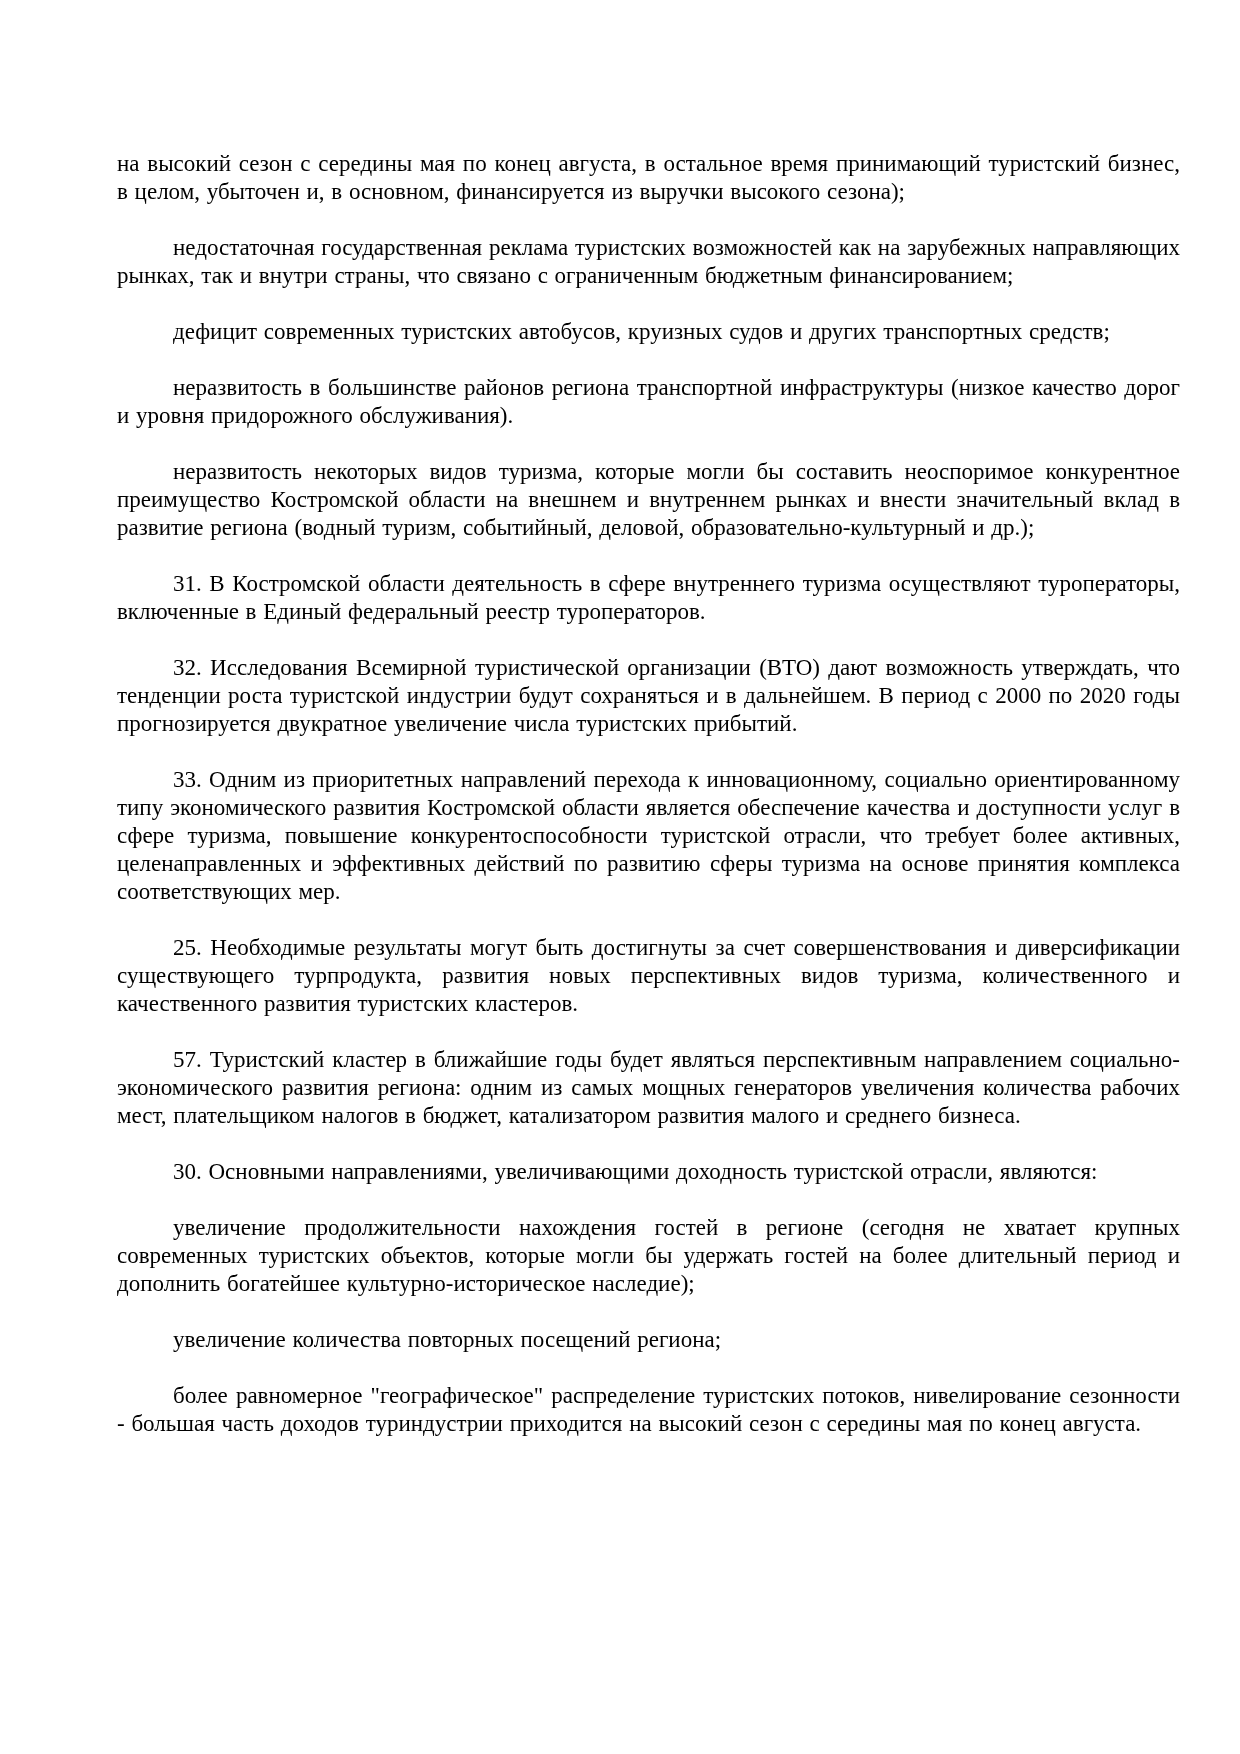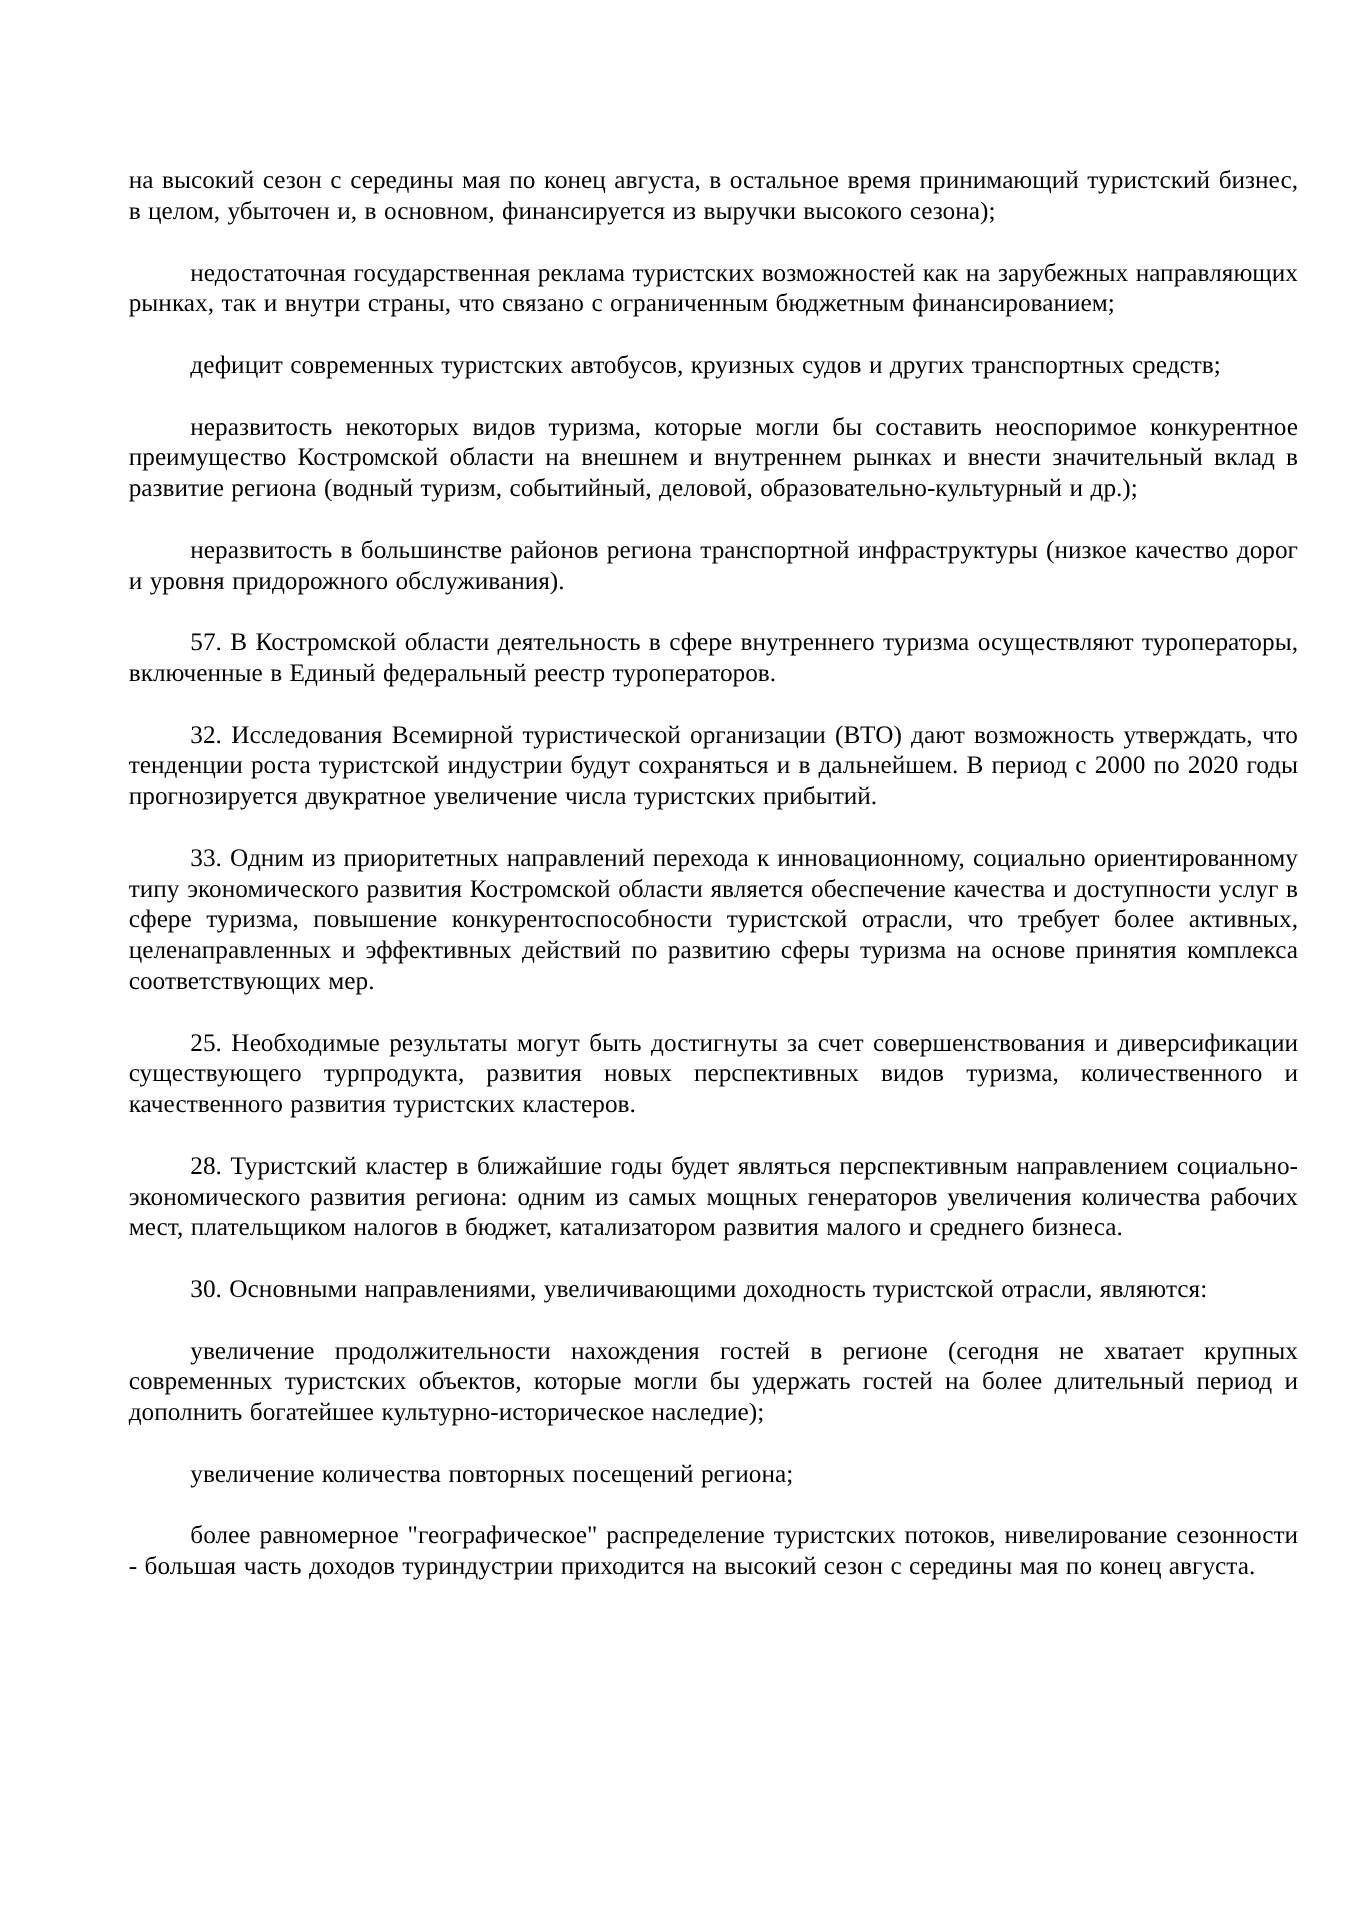--- a/index.html
+++ b/index.html
@@ -34,25 +34,25 @@
   }
 </style>
 </head>
 <body>
 
 <main class="page">
   <div id="paragraphs">
       <p class="no-indent">на высокий сезон с середины мая по конец августа, в остальное время принимающий туристский бизнес, в целом, убыточен и, в основном, финансируется из выручки высокого сезона);</p>
       <p>недостаточная государственная реклама туристских возможностей как на зарубежных направляющих рынках, так и внутри страны, что связано с ограниченным бюджетным финансированием;</p>
       <p>дефицит современных туристских автобусов, круизных судов и других транспортных средств;</p>
+      <p>неразвитость в большинстве районов региона транспортной инфраструктуры (низкое качество дорог и уровня придорожного обслуживания).</p>
       <p>неразвитость некоторых видов туризма, которые могли бы составить неоспоримое конкурентное преимущество Костромской области на внешнем и внутреннем рынках и внести значительный вклад в развитие региона (водный туризм, событийный, деловой, образовательно-культурный и др.);</p>
-      <p>неразвитость в большинстве районов региона транспортной инфраструктуры (низкое качество дорог и уровня придорожного обслуживания).</p>
-      <p>57. В Костромской области деятельность в сфере внутреннего туризма осуществляют туроператоры, включенные в Единый федеральный реестр туроператоров.</p>
+      <p>31. В Костромской области деятельность в сфере внутреннего туризма осуществляют туроператоры, включенные в Единый федеральный реестр туроператоров.</p>
       <p>32. Исследования Всемирной туристической организации (ВТО) дают возможность утверждать, что тенденции роста туристской индустрии будут сохраняться и в дальнейшем. В период с 2000 по 2020 годы прогнозируется двукратное увеличение числа туристских прибытий.</p>
       <p>33. Одним из приоритетных направлений перехода к инновационному, социально ориентированному типу экономического развития Костромской области является обеспечение качества и доступности услуг в сфере туризма, повышение конкурентоспособности туристской отрасли, что требует более активных, целенаправленных и эффективных действий по развитию сферы туризма на основе принятия комплекса соответствующих мер.</p>
       <p>25. Необходимые результаты могут быть достигнуты за счет совершенствования и диверсификации существующего турпродукта, развития новых перспективных видов туризма, количественного и качественного развития туристских кластеров.</p>
-      <p>28. Туристский кластер в ближайшие годы будет являться перспективным направлением социально-экономического развития региона: одним из самых мощных генераторов увеличения количества рабочих мест, плательщиком налогов в бюджет, катализатором развития малого и среднего бизнеса.</p>
+      <p>57. Туристский кластер в ближайшие годы будет являться перспективным направлением социально-экономического развития региона: одним из самых мощных генераторов увеличения количества рабочих мест, плательщиком налогов в бюджет, катализатором развития малого и среднего бизнеса.</p>
       <p>30. Основными направлениями, увеличивающими доходность туристской отрасли, являются:</p>
       <p>увеличение продолжительности нахождения гостей в регионе (сегодня не хватает крупных современных туристских объектов, которые могли бы удержать гостей на более длительный период и дополнить богатейшее культурно-историческое наследие);</p>
       <p>увеличение количества повторных посещений региона;</p>
       <p>более равномерное "географическое" распределение туристских потоков, нивелирование сезонности - большая часть доходов туриндустрии приходится на высокий сезон с середины мая по конец августа.</p>
     </div>
 </main>
 
 </body></html>

